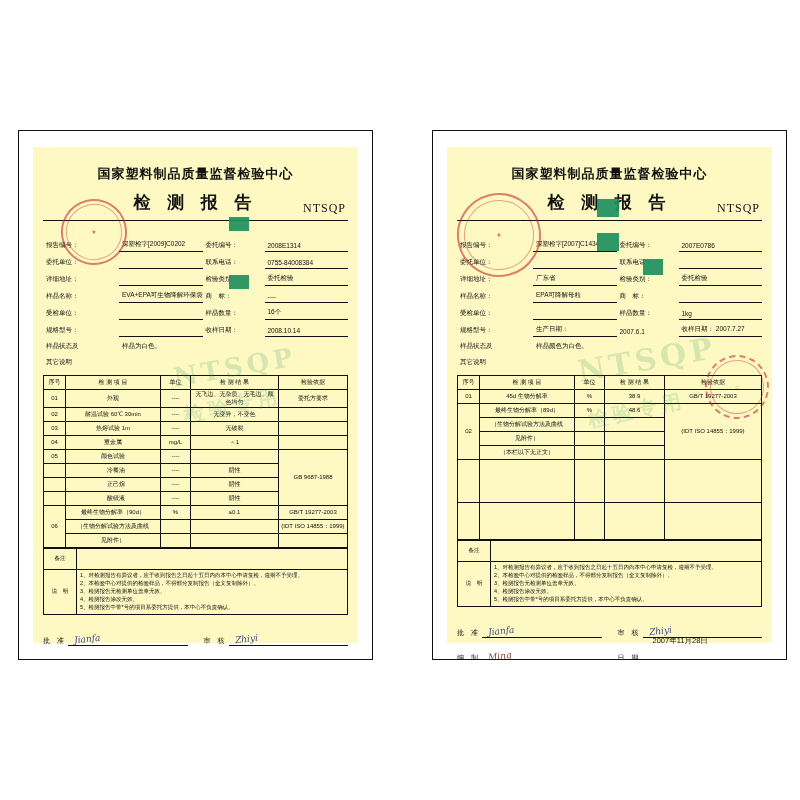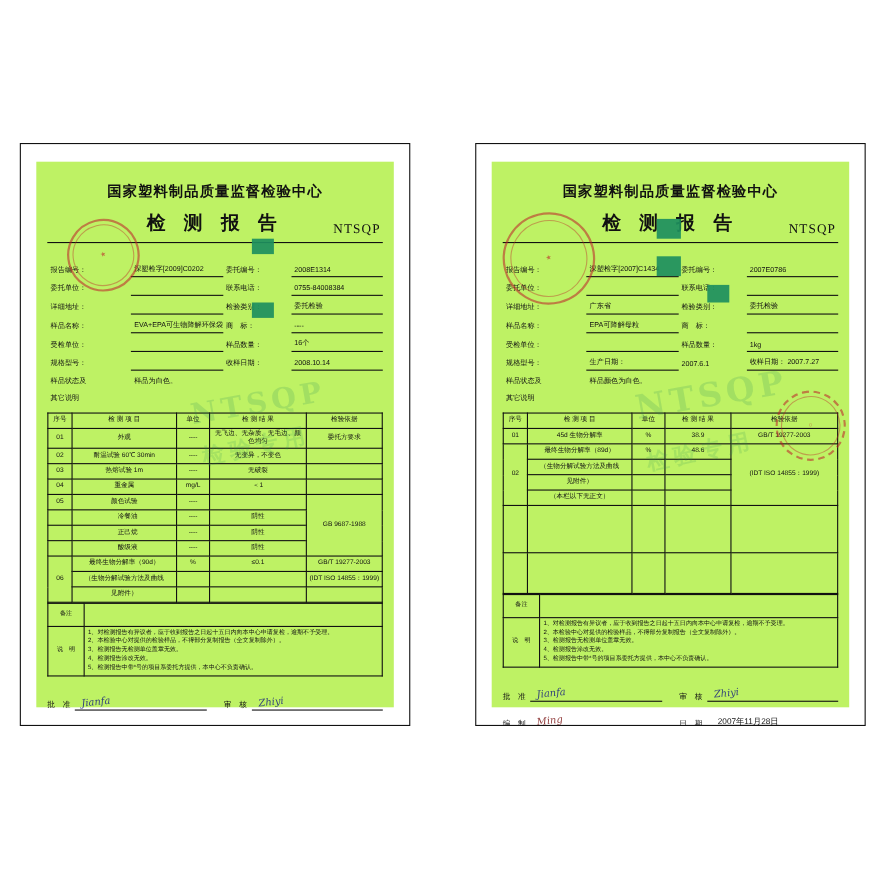--- a/index.html
+++ b/index.html
@@ -17,21 +17,21 @@
     background:#ffffff;
     border:1px solid #111;
     box-sizing:border-box;
     overflow:hidden;
   }
   .sheet.left{left:18px;}
   .sheet.right{left:432px;}
   .page{
     position:absolute;
     left:14px;top:16px;right:14px;bottom:16px;
-    background:#bef264;
+    background:#fef9c3;
   }
   .hdr-title{
     text-align:center;
     font-family:"DejaVu Sans", sans-serif;
     font-size:13px;
     font-weight:bold;
     color:#111;
     letter-spacing:1px;
     margin-top:18px;
   }
@@ -557,21 +557,21 @@
     <div class="sign" style="margin-top:10px;">
       <div class="cell" style="margin-right:16px;">
         <span class="k">编　制</span>
         <span class="ln">
             <span class="hand red">Ming</span>
           </span>
       </div>
       <div class="cell">
         <span class="k">日　期</span>
         <span class="ln">
-            <span class="date-val" style="position:absolute;bottom:1px;left:6px;text-decoration:underline;">2007年11月28日</span>
+            <span class="date-val" style="position:absolute;bottom:16px;left:6px;">2007年11月28日</span>
           </span>
       </div>
     </div>
 
     <div class="stamp" style="left:10px;top:46px;width:80px;height:80px;">
       <div class="inner">★</div>
     </div>
     <div class="stamp" style="left:258px;top:208px;width:60px;height:60px;border-style:dashed;">
       <div class="inner">○</div>
     </div>

